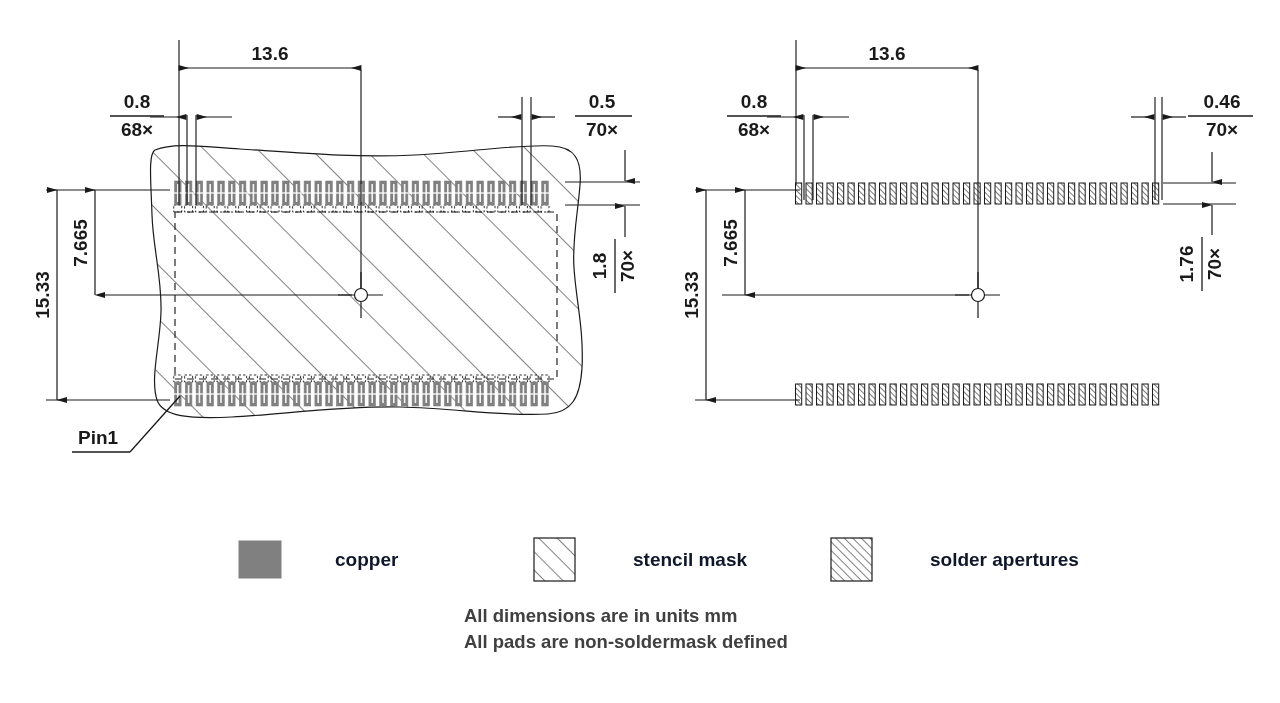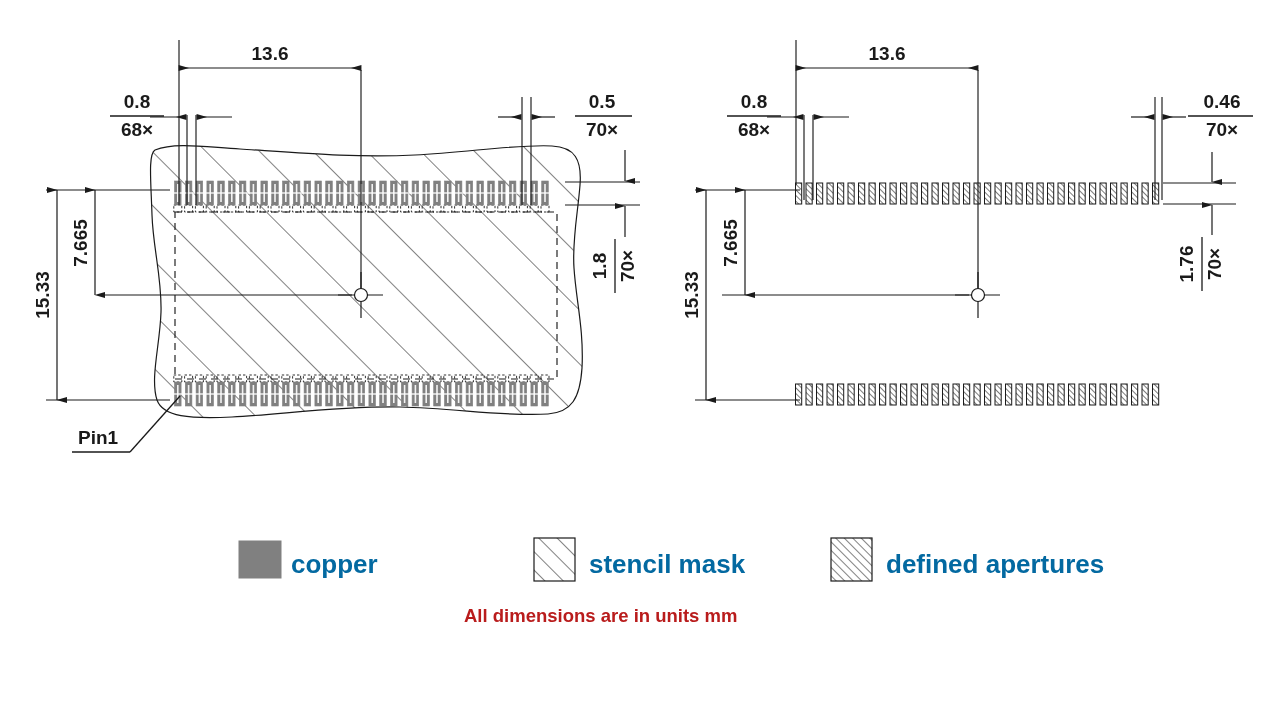--- a/index.html
+++ b/index.html
@@ -10,29 +10,30 @@
     width: 1280px; height: 703px;
     position: relative;
     overflow: hidden;
     font-family: "Liberation Sans", sans-serif;
     color: #1a1a1a;
   }
   #root { position: absolute; inset: 0; font-weight: bold; }
   svg.drawing { position: absolute; left: 0; top: 0; width: 1280px; height: 703px; }
   .legend-row { position: absolute; }
   .legend-label {
-    font-size: 26px;
-    color: #0369a1;
+    font-size: 19px;
+    color: #0f172a;
     white-space: nowrap;
+    margin-left: 44px;
   }
   .notes {
     position: absolute;
     font-size: 18.5px;
     line-height: 26px;
-    color: #b91c1c;
+    color: #404040;
     white-space: nowrap;
   }
   text { font-family: "Liberation Sans", sans-serif; fill: #1a1a1a; }
   .dimtxt { font-size: 19px; }
   .dimtxt-small { font-size: 19px; }
   .pinlabel { font-size: 19px; }
 </style>
 </head>
 <body>
 
@@ -517,20 +518,21 @@
     </g>
   </svg>
 
   <div class="legend-row" style="left:291px; top:549px;">
     <span class="legend-label">copper</span>
   </div>
   <div class="legend-row" style="left:589px; top:549px;">
     <span class="legend-label">stencil mask</span>
   </div>
   <div class="legend-row" style="left:886px; top:549px;">
-    <span class="legend-label">defined apertures</span>
+    <span class="legend-label">solder apertures</span>
   </div>
 
   <div class="notes" style="left:464px; top:603px;">
     <div>All dimensions are in units mm</div>
+    <div>All pads are non-soldermask defined</div>
   </div>
 
 </div>
 
 </body></html>

